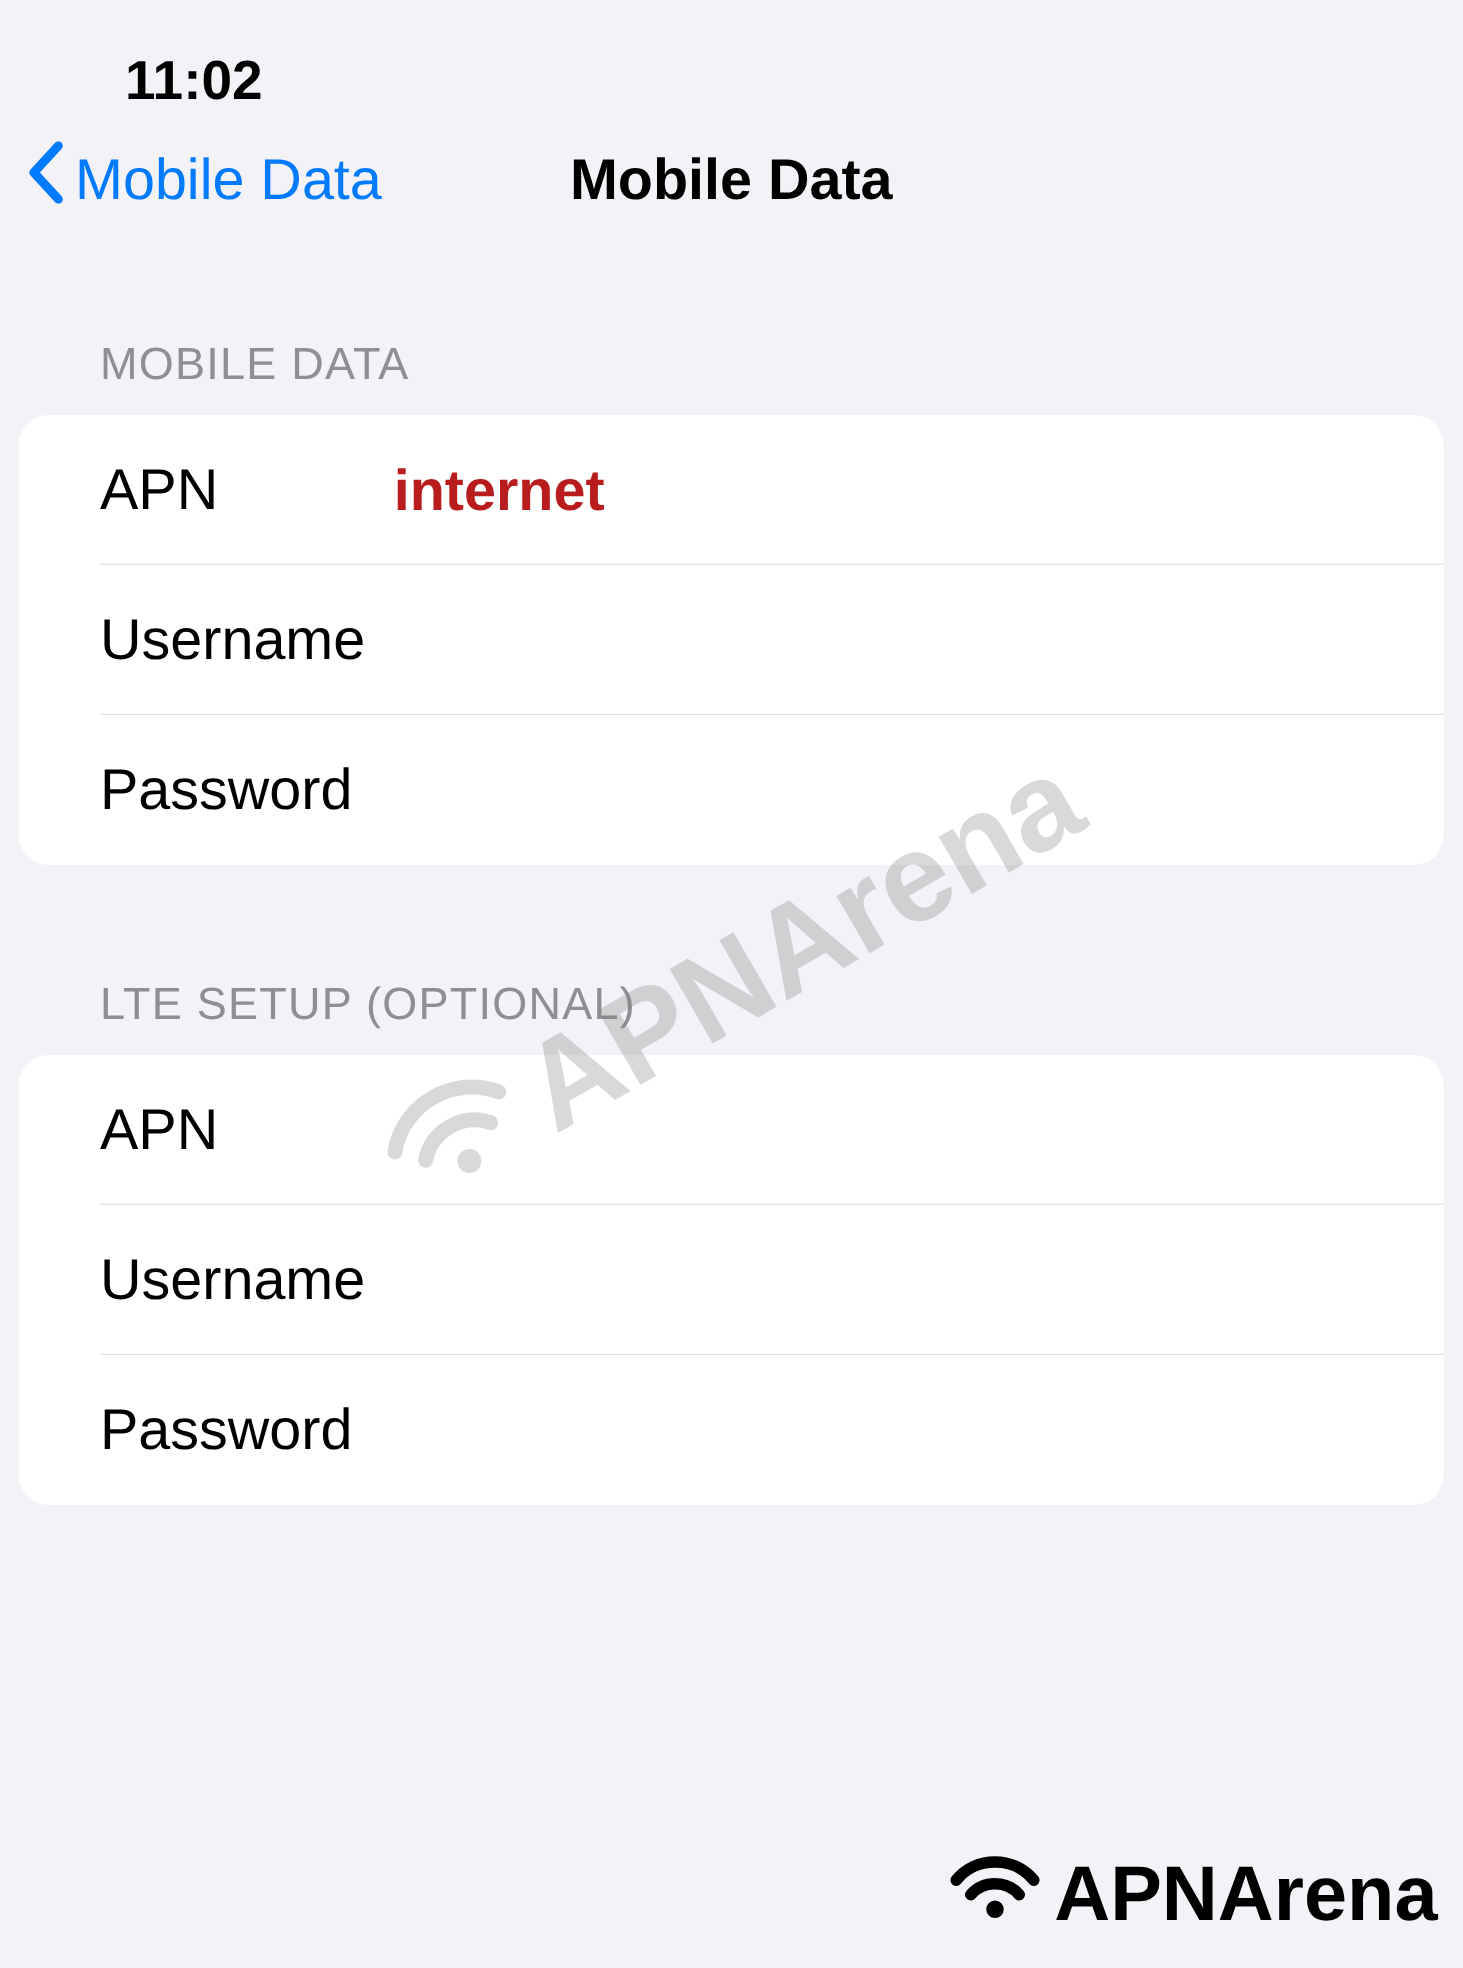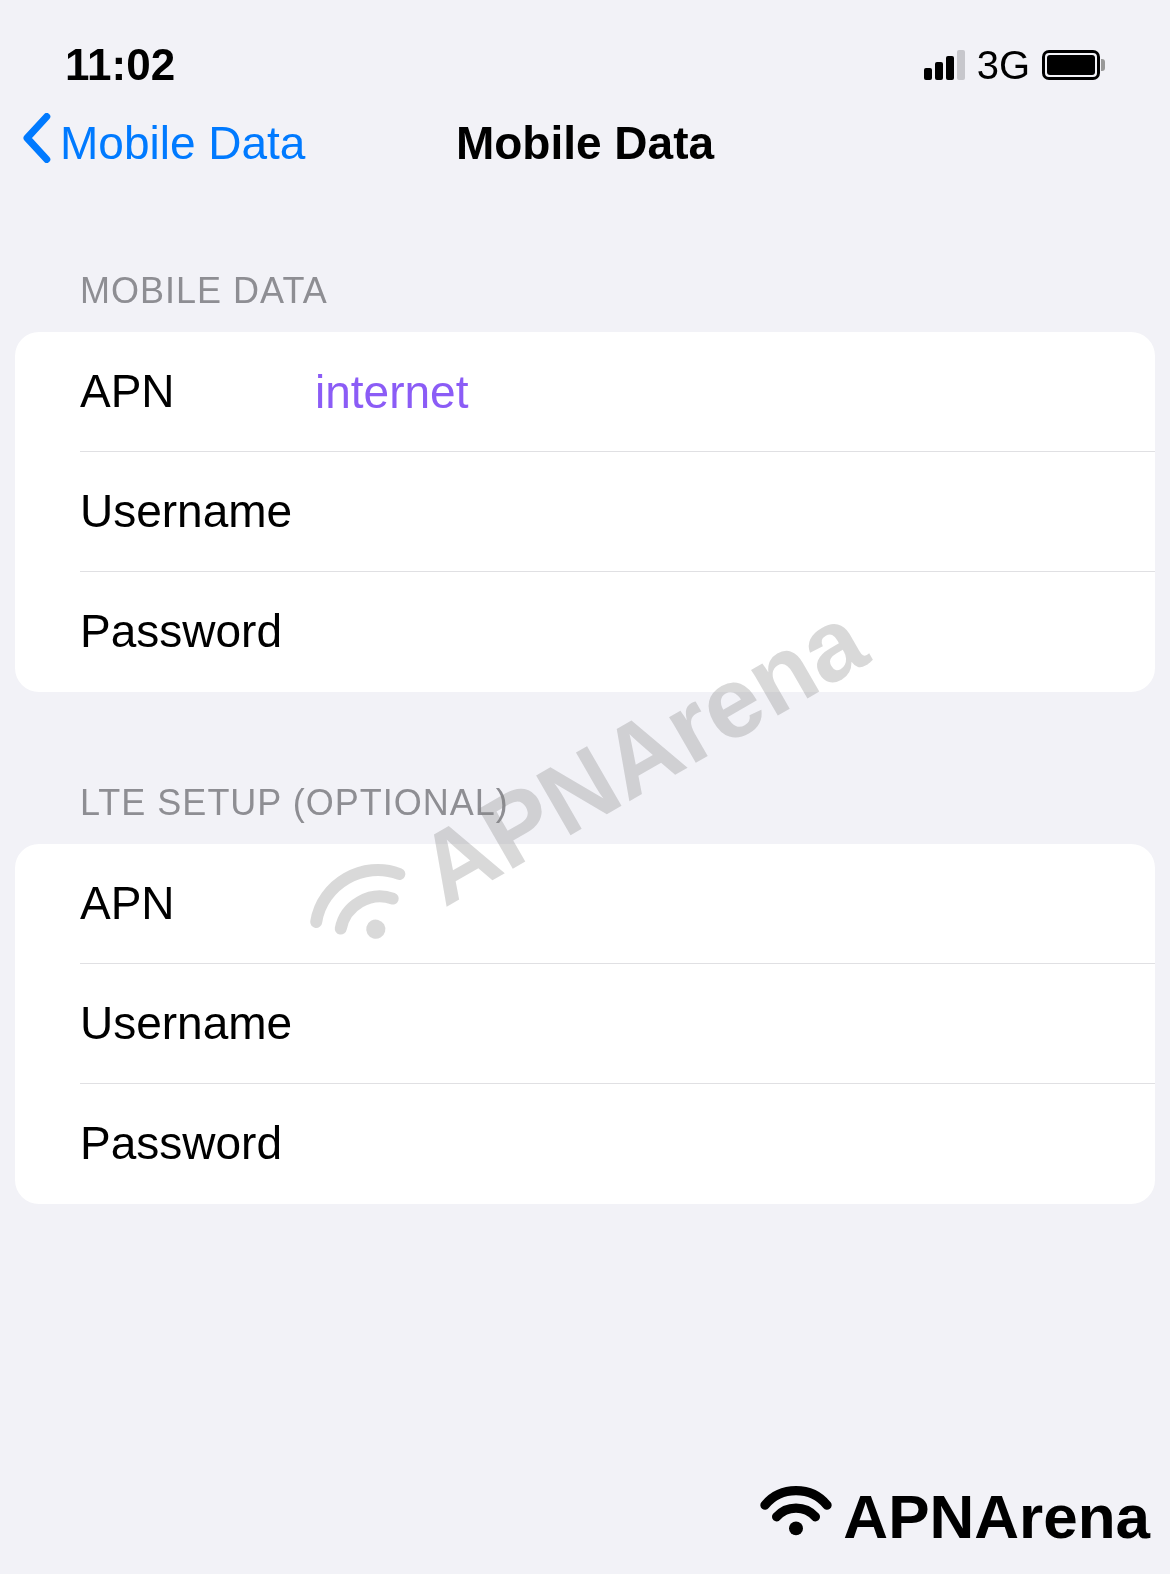--- a/index.html
+++ b/index.html
@@ -12,21 +12,21 @@
       width: 1170px;
       height: 1574px;
       background-color: #f2f2f7;
       position: relative;
       overflow: hidden;
     }
     .status-bar {
       display: flex;
       justify-content: space-between;
       align-items: center;
-      padding: 30px 65px 10px 65px;
+      padding: 30px 65px 10px 100px;
       height: 110px;
     }
     .status-time {
       font-size: 44px;
       font-weight: 600;
       color: #000;
     }
     .status-right {
       display: flex;
       align-items: center;
@@ -139,22 +139,22 @@
     }
     .row-label {
       font-size: 46px;
       font-weight: 400;
       color: #000;
       width: 235px;
       flex-shrink: 0;
     }
     .row-input {
       font-size: 46px;
-      font-weight: 400;
-      color: #8b5cf6;
+      font-weight: 700;
+      color: #b91c1c;
       border: none;
       outline: none;
       background: transparent;
       flex: 1;
     }
     .row-input::placeholder {
       color: #c7c7cc;
     }
     .watermark-center {
       position: absolute;
@@ -186,35 +186,20 @@
     }
     .wifi-icon-black {
       display: inline-block;
     }
   </style>
 </head>
 <body>
 
 <div class="status-bar">
   <div class="status-time">11:02</div>
-  <div class="status-right">
-    <div class="signal-bars">
-      <div class="signal-bar"></div>
-      <div class="signal-bar"></div>
-      <div class="signal-bar"></div>
-      <div class="signal-bar"></div>
-    </div>
-    <div class="network-type">3G</div>
-    <div class="battery-container">
-      <div class="battery-body">
-          <div class="battery-fill"></div>
-        </div>
-      <div class="battery-tip"></div>
-    </div>
-  </div>
 </div>
 
 <div class="nav-bar">
   <div class="back-button">
     <span class="chevron-left">
       <svg width="32" height="50" viewBox="0 0 16 28" fill="none">
         <path d="M14 2 L3 14 L14 26" stroke="#007aff" stroke-width="4" stroke-linecap="round" stroke-linejoin="round"></path>
       </svg>
     </span>
     <span>Mobile Data</span>

